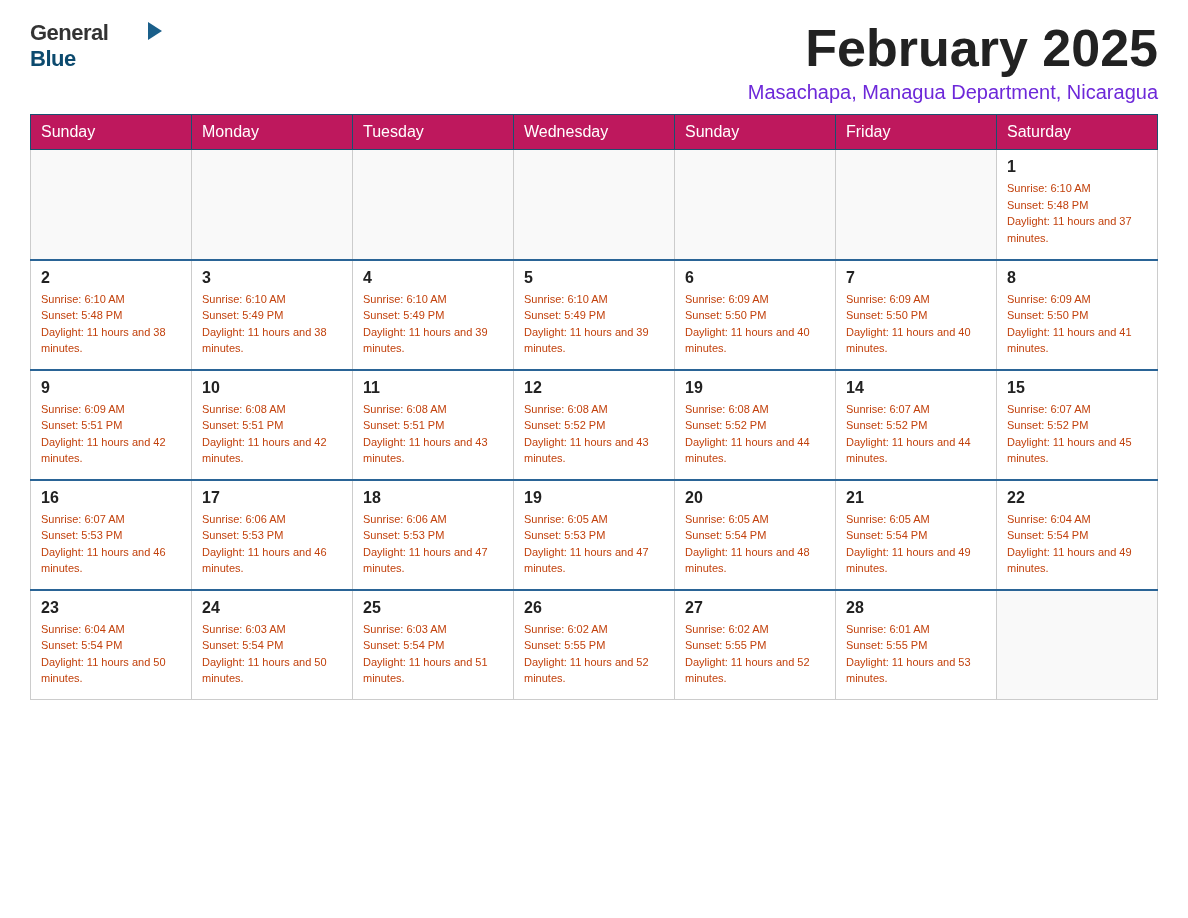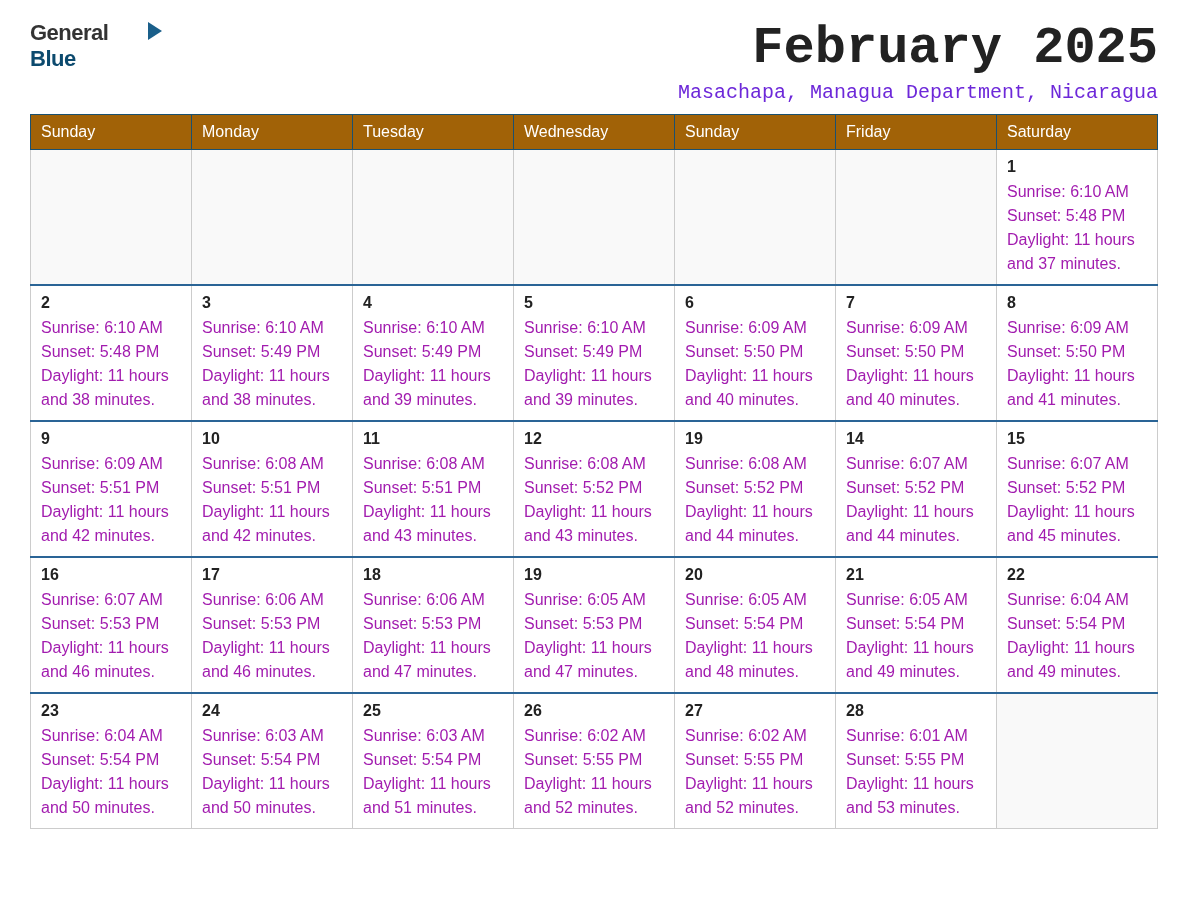--- a/index.html
+++ b/index.html
@@ -33,41 +33,40 @@
       color: #0c4a6e;
       letter-spacing: -0.5px;
     }
     .logo-line {
       display: flex;
       align-items: center;
       gap: 32px;
     }
     .title-area {
       text-align: right;
-      font-family: Liberation Mono, monospace;
     }
     .month-title {
       font-size: 52px;
       font-weight: bold;
       color: #222;
       line-height: 1.1;
     }
     .location-title {
       font-size: 20px;
       color: #6d28d9;
       margin-top: 4px;
     }
     .calendar-table {
       width: 100%;
       border-collapse: collapse;
       margin-top: 10px;
       table-layout: fixed;
     }
     .calendar-table th {
-      background-color: #a16207;
+      background-color: #be185d;
       color: #fff;
       text-align: left;
       padding: 8px 10px;
       font-size: 16px;
       font-weight: normal;
       border: 1px solid #1a5070;
     }
     .calendar-table td {
       vertical-align: top;
       padding: 8px 10px;
@@ -77,22 +76,22 @@
       color: #333;
     }
     .day-number {
       font-size: 16px;
       font-weight: bold;
       color: #222;
       display: block;
       margin-bottom: 4px;
     }
     .day-info {
-      font-size: 16px;
-      color: #a21caf;
+      font-size: 11px;
+      color: #c2410c;
       line-height: 1.5;
     }
     .empty-cell {
       background: #f9f9f9;
     }
     .row-border td {
       border-top: 2px solid #2a6496;
     }
   </style>
 </head>

